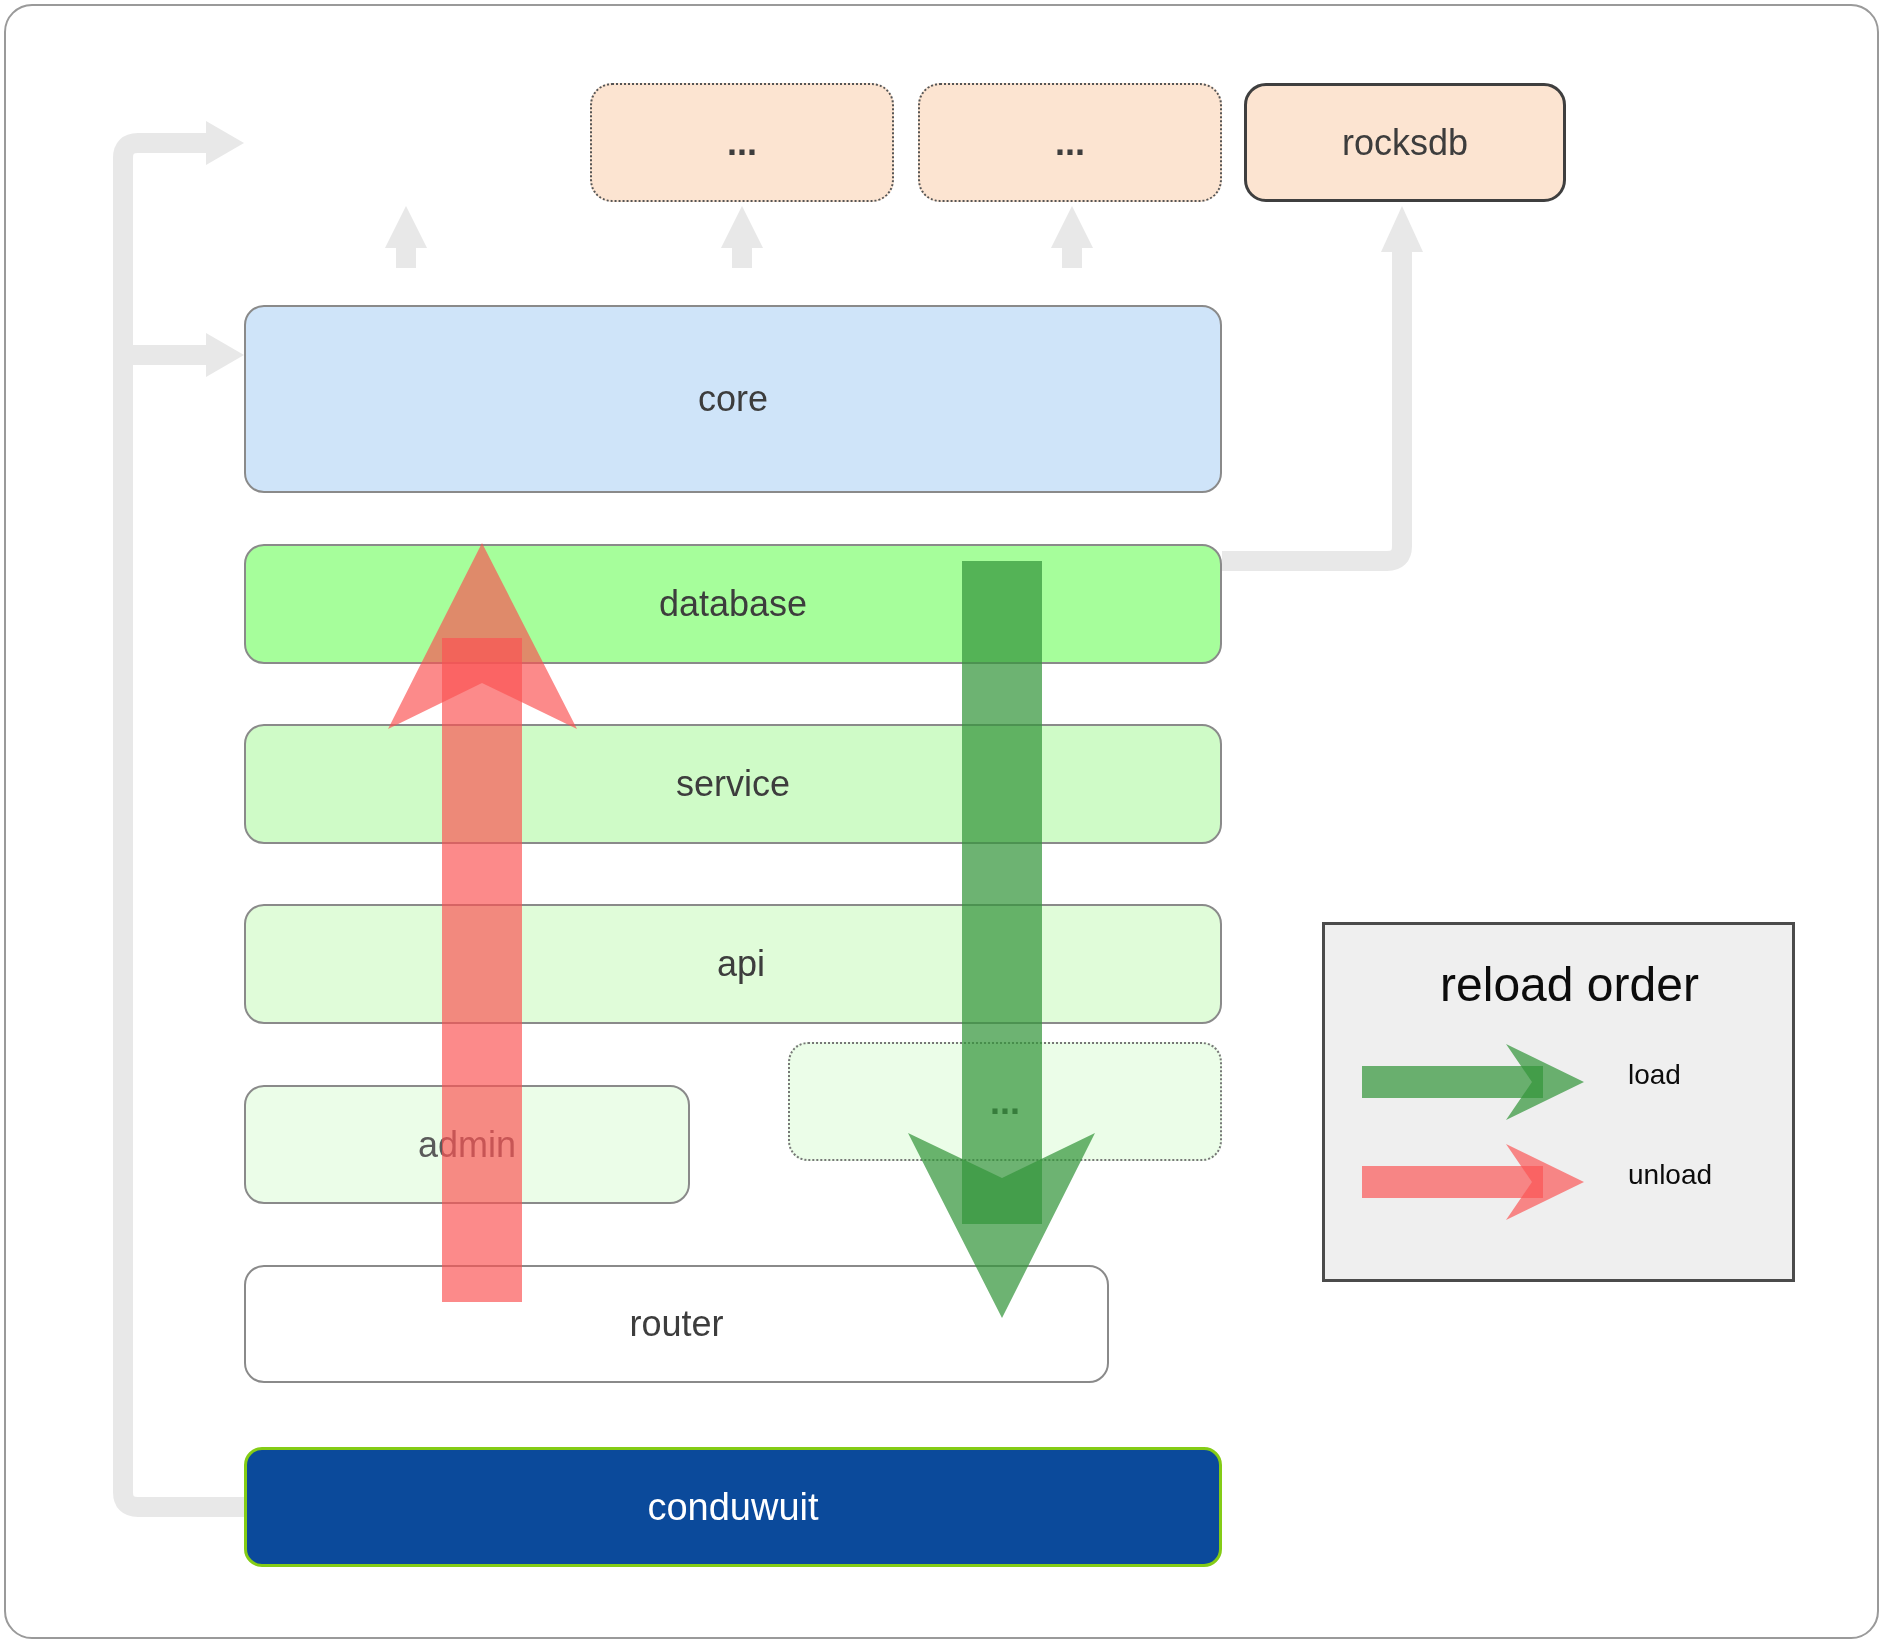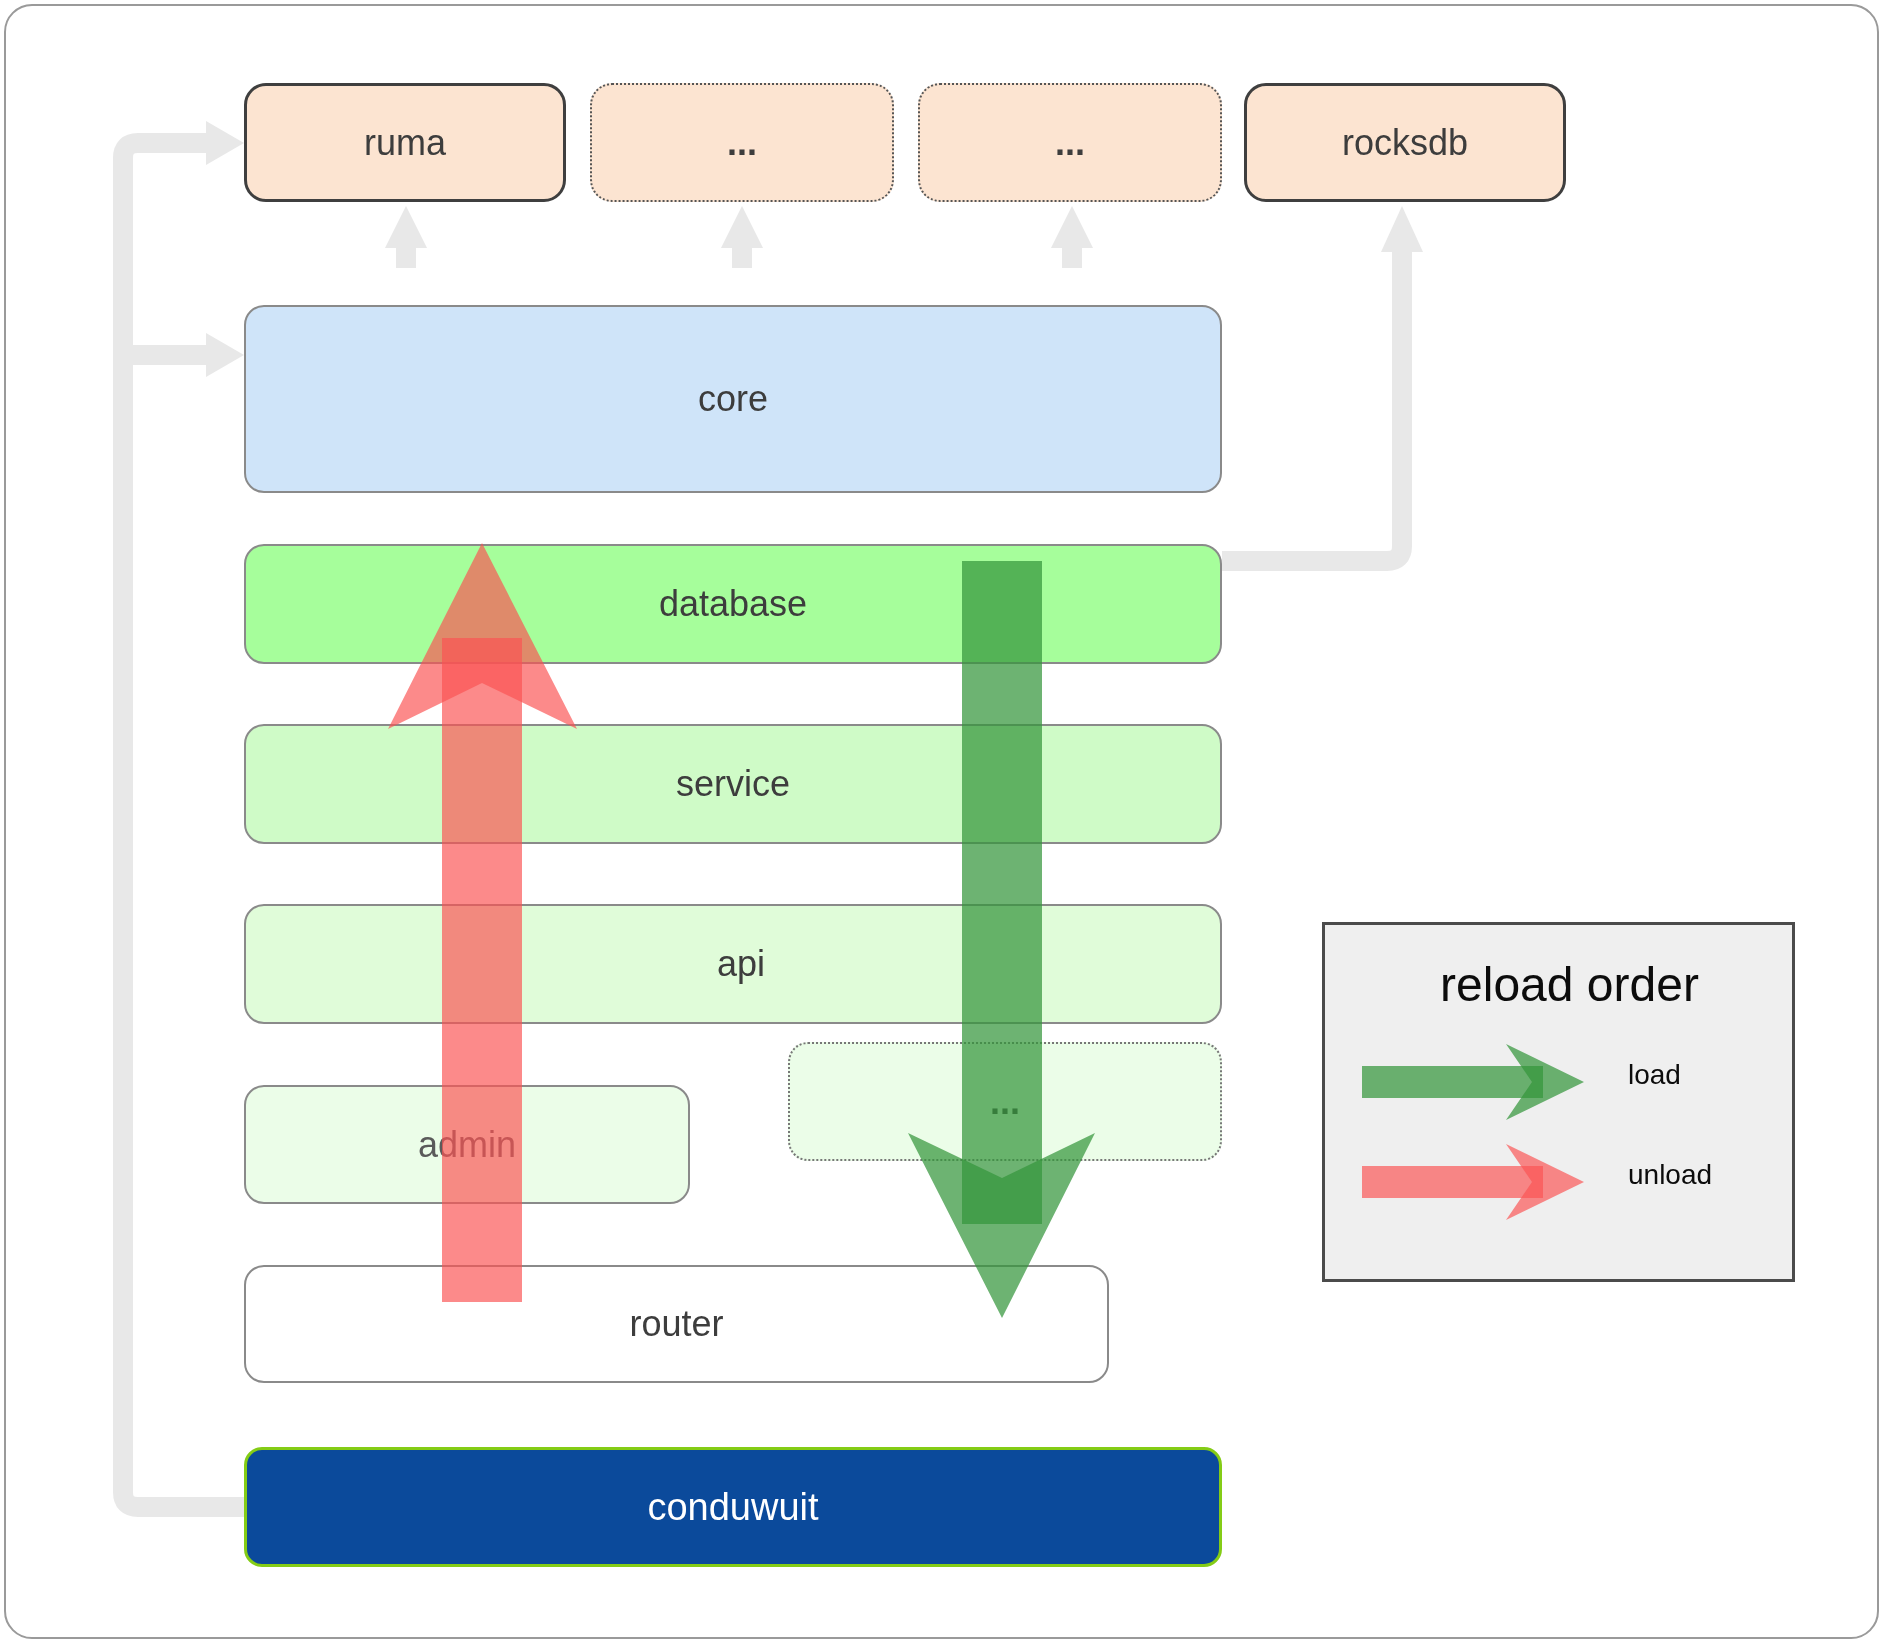--- a/index.html
+++ b/index.html
@@ -72,23 +72,20 @@
     <polygon class="connector-head" points="1381,252 1423,252 1402,206"></polygon>
 
     <path class="connector" d="M406,268 L406,246"></path>
     <polygon class="connector-head" points="385,248 427,248 406,206"></polygon>
     <path class="connector" d="M742,268 L742,246"></path>
     <polygon class="connector-head" points="721,248 763,248 742,206"></polygon>
     <path class="connector" d="M1072,268 L1072,246"></path>
     <polygon class="connector-head" points="1051,248 1093,248 1072,206"></polygon>
   </svg>
 
-  <div class="node n-solid-dark" id="node-ruma" style="left:244px; top:83px; width:322px; height:119px;">
-    <span class="lbl">ruma</span>
-  </div>
   <div class="node n-dotted-peach" style="left:590px; top:83px; width:304px; height:119px;">
     <span class="lbl">...</span>
   </div>
   <div class="node n-dotted-peach" style="left:918px; top:83px; width:304px; height:119px;">
     <span class="lbl">...</span>
   </div>
   <div class="node n-solid-dark" id="node-rocksdb" style="left:1244px; top:83px; width:322px; height:119px;">
     <span class="lbl">rocksdb</span>
   </div>
 

